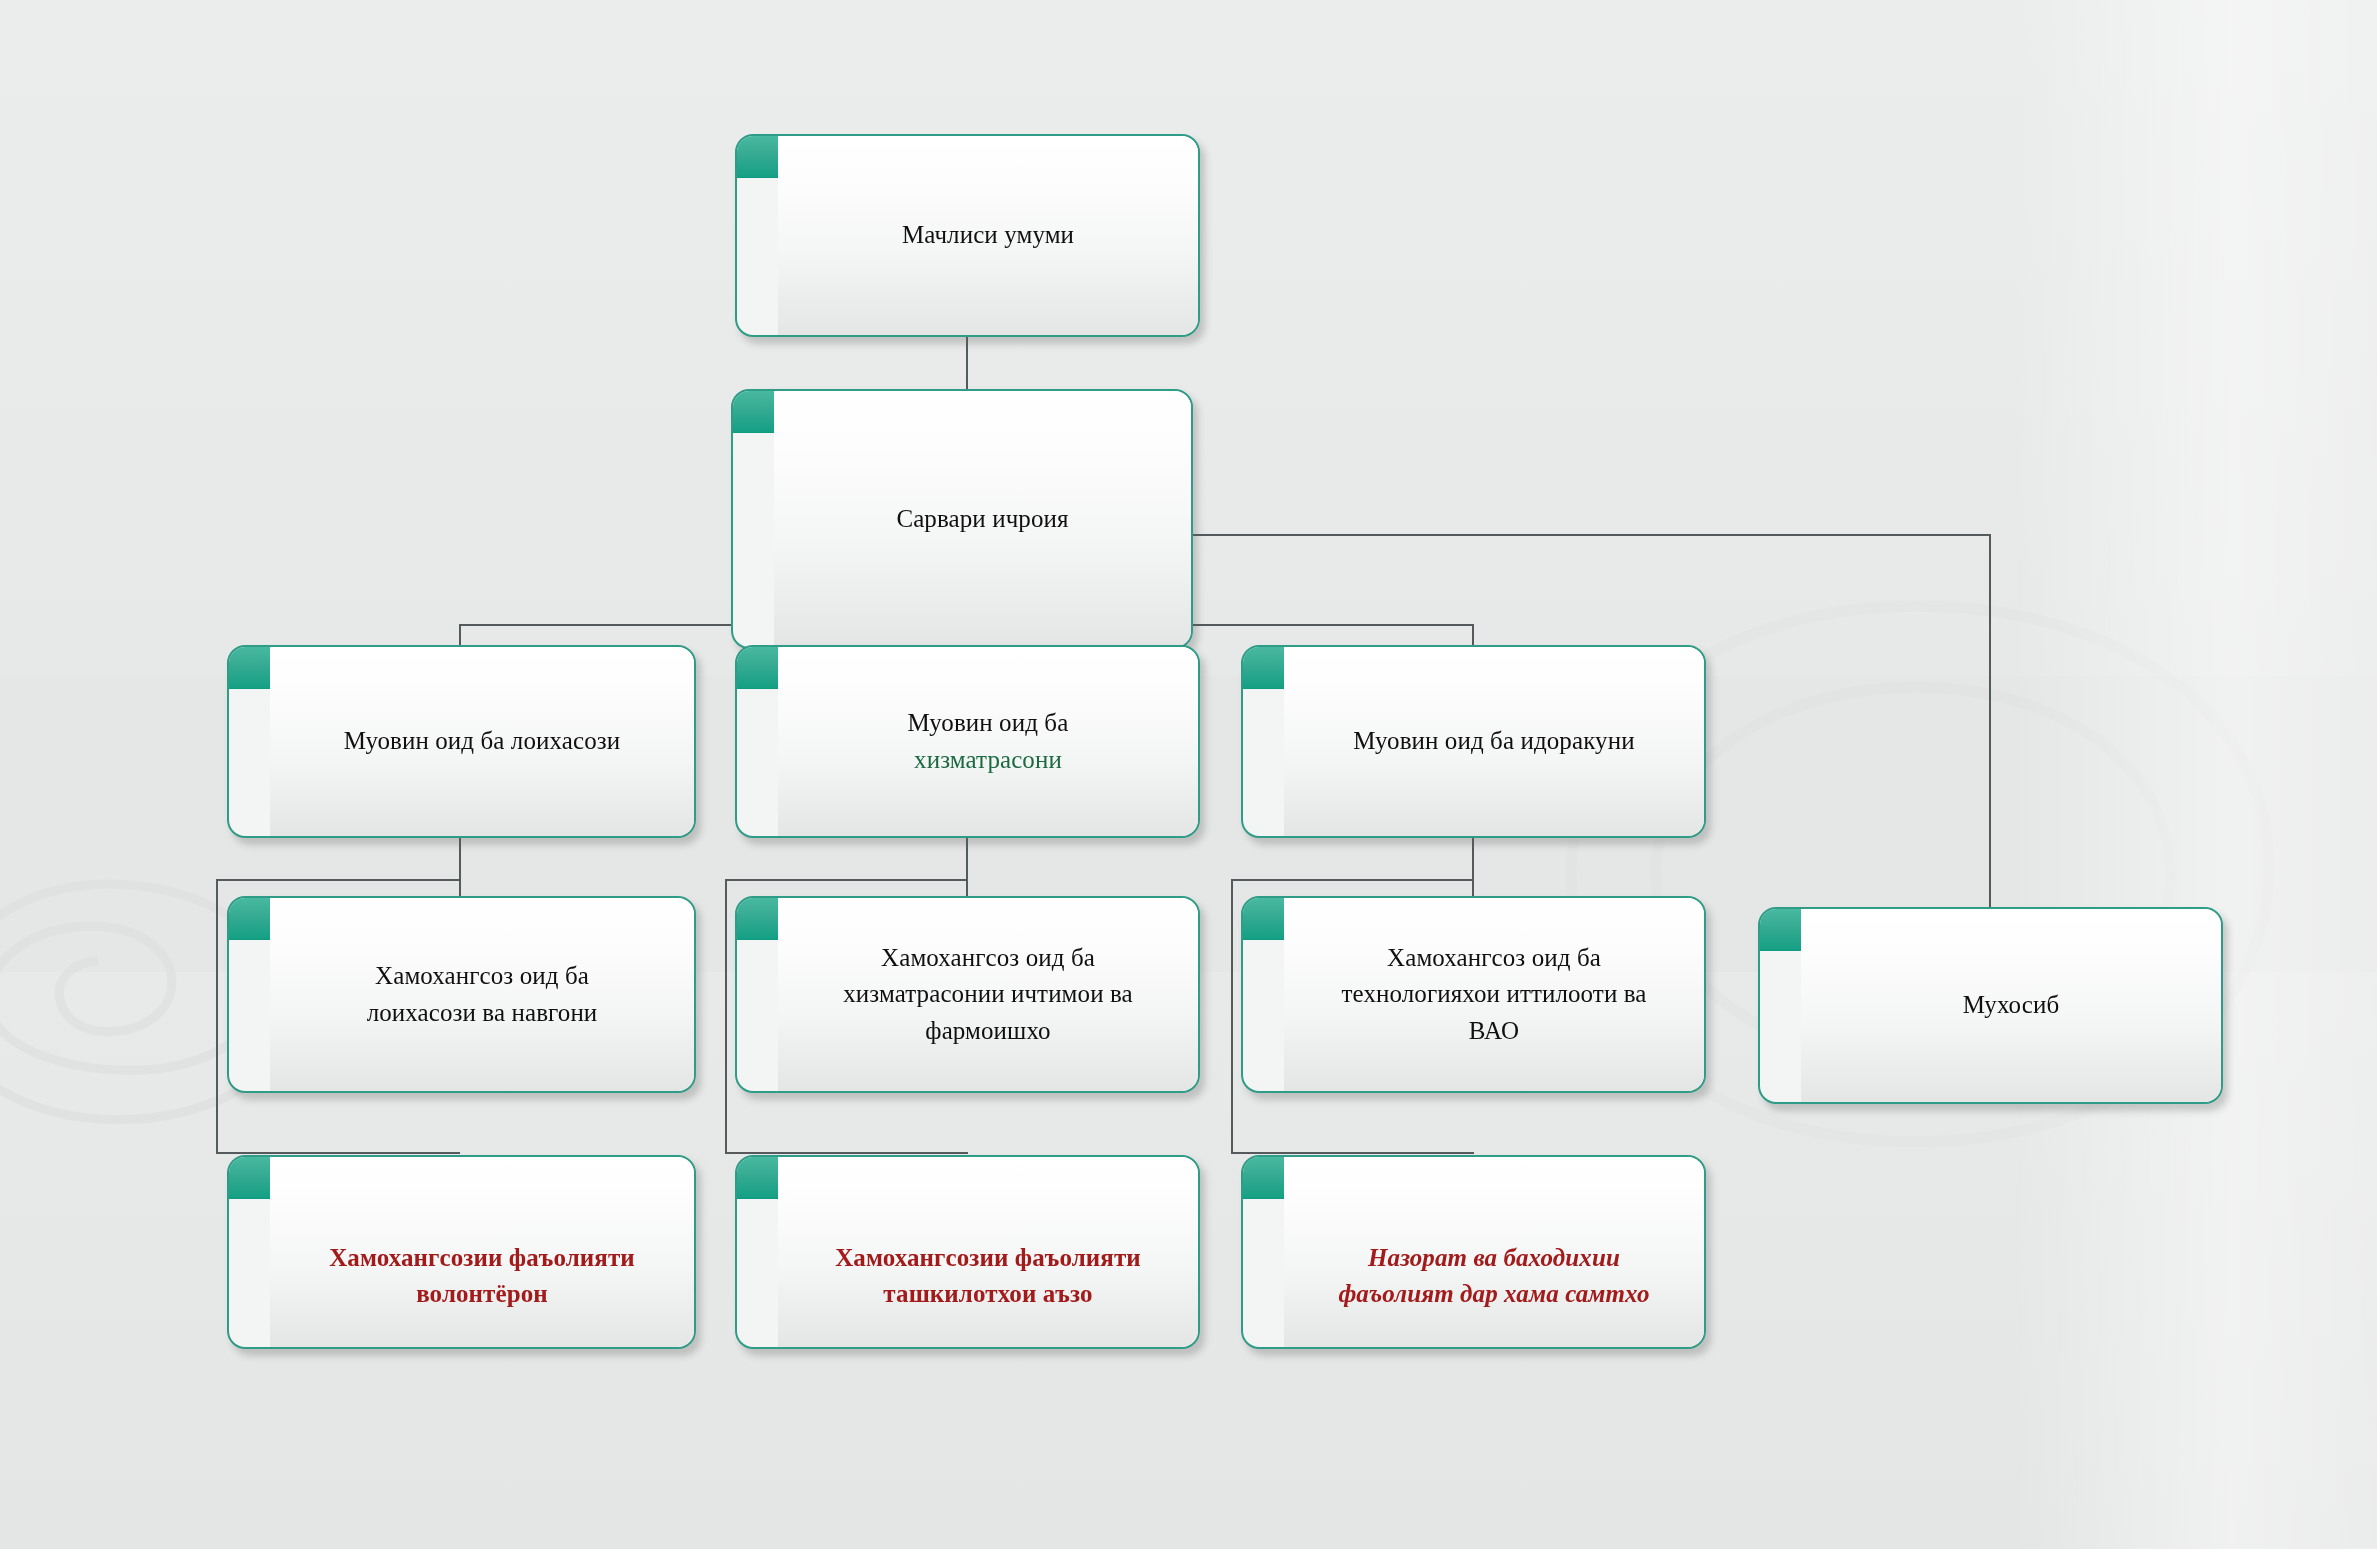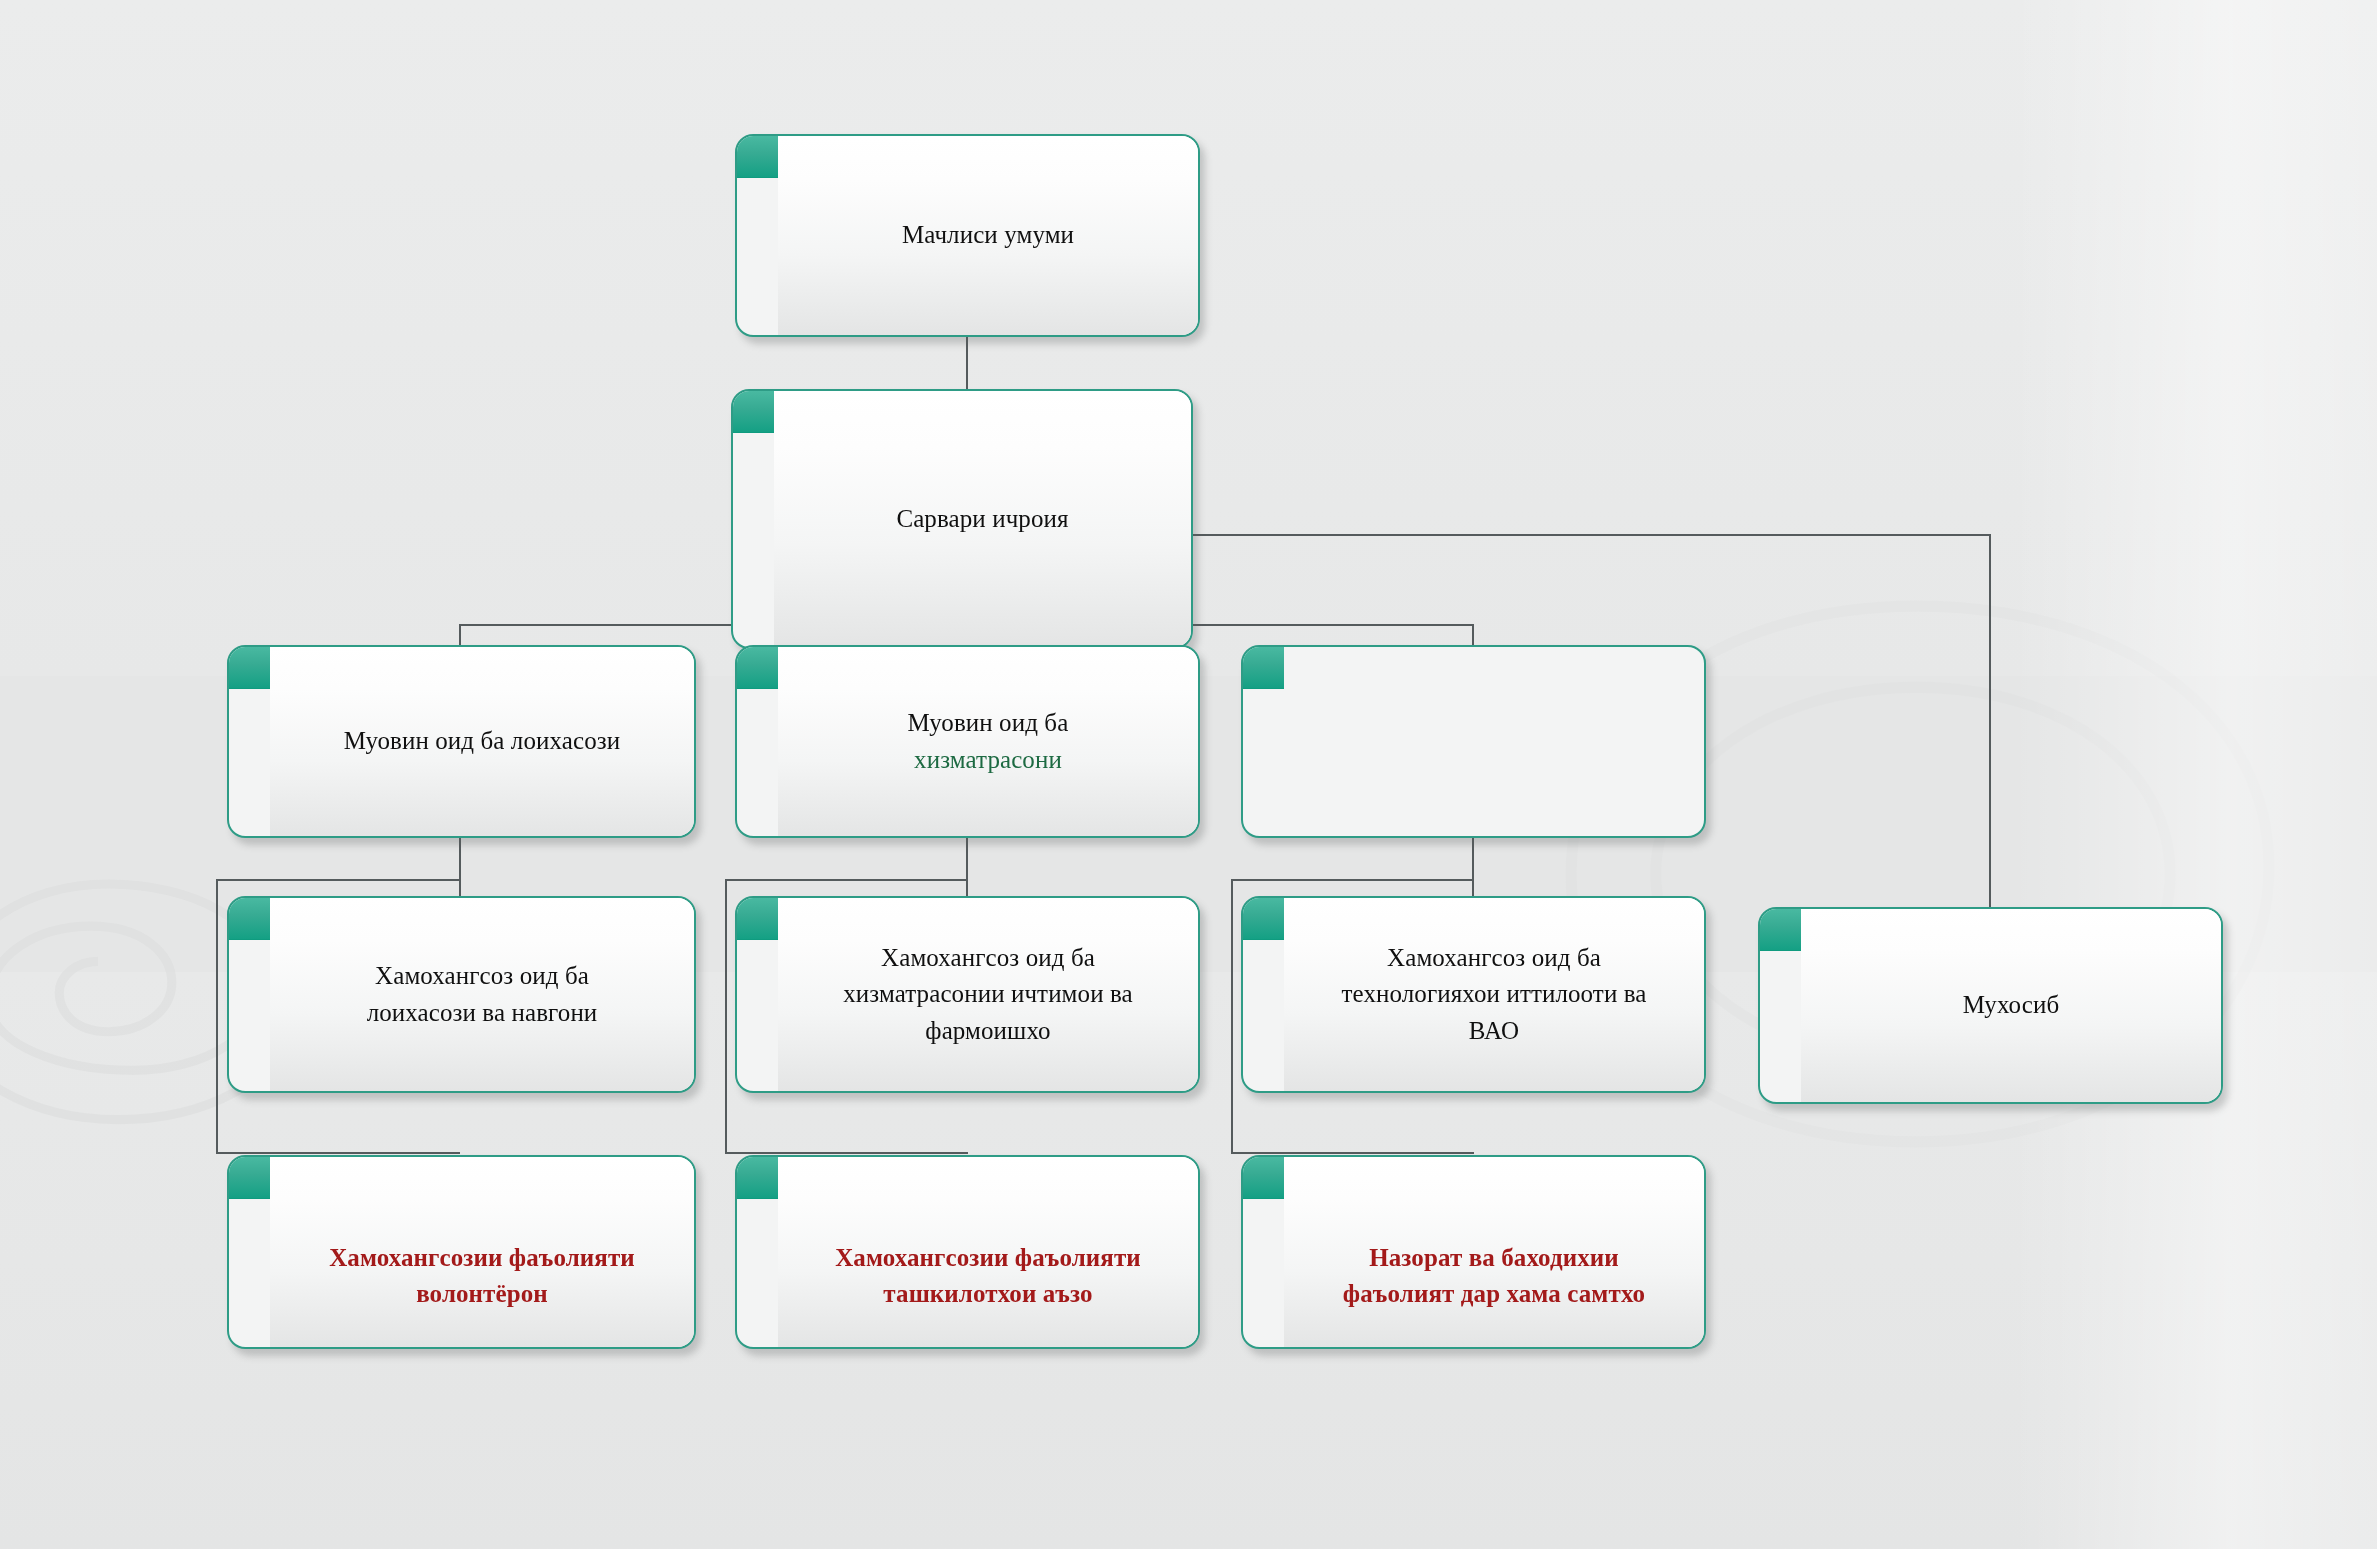--- a/index.html
+++ b/index.html
@@ -153,20 +153,25 @@
   <div class="body">
     <div class="txt">
       <span class="ln">Муовин оид ба</span>
       <span class="ln tint">хизматрасони</span>
     </div>
   </div>
 </div>
 
 <div class="node" style="left:1241px;top:645px;width:465px;height:193px;">
   <div class="cap"></div>
+  <div class="body">
+    <div class="txt">
+      <span class="ln">Муовин оид ба идоракуни</span>
+    </div>
+  </div>
 </div>
 
 <div class="node" style="left:227px;top:896px;width:469px;height:197px;">
   <div class="cap"></div>
   <div class="body">
     <div class="txt">
       <span class="ln">Хамохангсоз оид ба</span>
       <span class="ln">лоихасози ва навгони</span>
     </div>
   </div>
@@ -216,21 +221,21 @@
 <div class="node red" style="left:735px;top:1155px;width:465px;height:194px;">
   <div class="cap"></div>
   <div class="body">
     <div class="txt">
       <span class="ln">Хамохангсозии фаъолияти</span>
       <span class="ln">ташкилотхои аъзо</span>
     </div>
   </div>
 </div>
 
-<div class="node red" style="left:1241px;top:1155px;width:465px;height:194px;">
+<div class="node red" style="left:1241px;top:1155px;width:465px;height:194px;font-style:italic;">
   <div class="cap"></div>
   <div class="body">
     <div class="txt">
       <span class="ln">Назорат ва баходихии</span>
       <span class="ln">фаъолият дар хама самтхо</span>
     </div>
   </div>
 </div>
 
 

